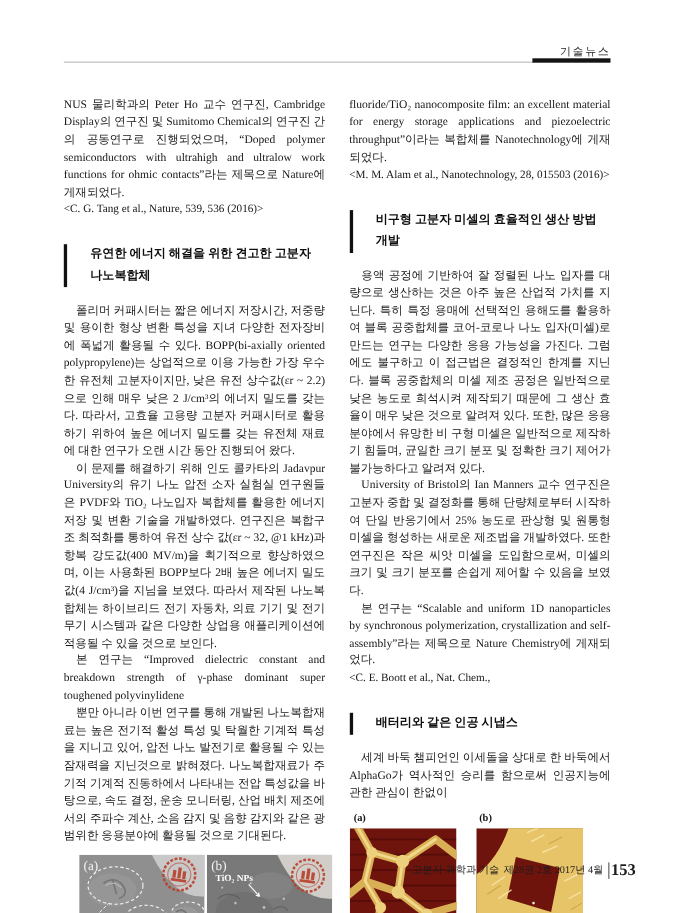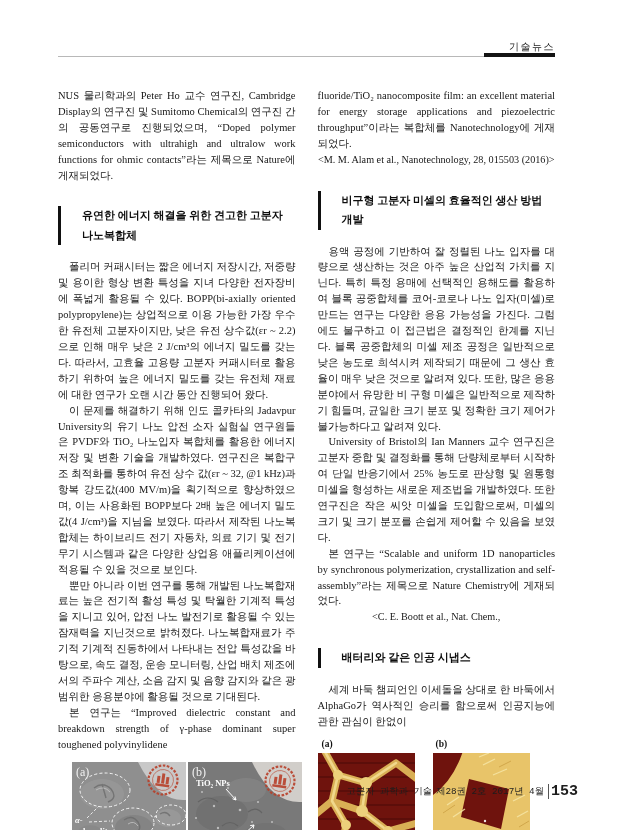--- a/index.html
+++ b/index.html
@@ -18,21 +18,21 @@
   .rule-thick { position: absolute; top: 53px; left: 484px; width: 71px; height: 4px; background: #141414; }
 
   .columns { position: absolute; top: 88px; left: 58px; width: 497px; display: flex; gap: 22px; }
   .col { flex: 1; min-width: 0; }
 
   p.body {
     margin: 0; font-size: 10.5px; line-height: 15.9px;
     text-align: justify; word-break: normal; color: #161616;
   }
   p.indent { text-indent: 11px; }
-  p.cite { margin: 0; font-size: 10.2px; line-height: 15.9px; text-align: center; color: #161616; }
+  p.cite { margin: 0; font-size: 10.2px; line-height: 15.9px; text-align: left; color: #161616; }
 
   h2.sec {
     margin: 23px 0 14px 0; font-size: 11px; line-height: 19.5px; font-weight: bold;
     border-left: 3px solid #111; padding-left: 21px; color: #0e0e0e;
   }
 
   
   .figure3 { margin: 9px 0 0 14px; width: 230px; }
   .fig3-panels { display: flex; gap: 2px; }
 
@@ -42,21 +42,21 @@
     display: flex; font-family: "Liberation Serif", "DejaVu Serif", serif;
     font-weight: bold; font-size: 9.5px; height: 14px; color: #111;
   }
   .fig4-label-a { margin-left: 4px; }
   .fig4-label-b { margin-left: 103px; }
   .fig4-panels { display: flex; gap: 18px; }
 
   .footer {
     position: absolute; bottom: 30px; right: 44px;
     display: flex; align-items: center; gap: 0;
-    font-family: Liberation Mono, monospace;
+    font-family: Liberation Serif, serif;
     font-size: 9.3px; color: #1d1d1d; justify-content: center;
   }
   .footer .issue { margin-left: 4px; }
   .footer-divider { width: 1px; height: 15px; background: #555; margin: 0 2px 0 4px; }
   .page-num { font-weight: bold; font-size: 15px; }
 
   svg text { user-select: none; }
 </style>
 </head>
 <body>
@@ -64,27 +64,28 @@
 <div class="page">
 
   <div class="header-label">기술뉴스</div>
   <div class="rule-thin"></div>
   <div class="rule-thick"></div>
 
   <div class="columns">
 
     <div class="col">
       <p class="body">NUS 물리학과의 Peter Ho 교수 연구진, Cambridge Display의 연구진 및 Sumitomo Chemical의 연구진 간의 공동연구로 진행되었으며, “Doped polymer semiconductors with ultrahigh and ultralow work functions for ohmic contacts”라는 제목으로 Nature에 게재되었다.</p>
+      <p class="cite">&lt;C. G. Tang et al., Nature, 539, 536 (2016)&gt;</p>
 
       <h2 class="sec">유연한 에너지 해결을 위한 견고한 고분자 나노복합체</h2>
 
       <p class="body indent">폴리머 커패시터는 짧은 에너지 저장시간, 저중량 및 용이한 형상 변환 특성을 지녀 다양한 전자장비에 폭넓게 활용될 수 있다. BOPP(bi-axially oriented polypropylene)는 상업적으로 이용 가능한 가장 우수한 유전체 고분자이지만, 낮은 유전 상수값(εr ~ 2.2)으로 인해 매우 낮은 2 J/cm³의 에너지 밀도를 갖는다. 따라서, 고효율 고용량 고분자 커패시터로 활용하기 위하여 높은 에너지 밀도를 갖는 유전체 재료에 대한 연구가 오랜 시간 동안 진행되어 왔다.</p>
       <p class="body indent">이 문제를 해결하기 위해 인도 콜카타의 Jadavpur University의 유기 나노 압전 소자 실험실 연구원들은 PVDF와 TiO₂ 나노입자 복합체를 활용한 에너지 저장 및 변환 기술을 개발하였다. 연구진은 복합구조 최적화를 통하여 유전 상수 값(εr ~ 32, @1 kHz)과 항복 강도값(400 MV/m)을 획기적으로 향상하였으며, 이는 사용화된 BOPP보다 2배 높은 에너지 밀도값(4 J/cm³)을 지님을 보였다. 따라서 제작된 나노복합체는 하이브리드 전기 자동차, 의료 기기 및 전기 무기 시스템과 같은 다양한 상업용 애플리케이션에 적용될 수 있을 것으로 보인다.</p>
+      <p class="body indent">본 연구는 “Improved dielectric constant and breakdown strength of γ-phase dominant super toughened polyvinylidene</p>
       <p class="body indent">뿐만 아니라 이번 연구를 통해 개발된 나노복합재료는 높은 전기적 활성 특성 및 탁월한 기계적 특성을 지니고 있어, 압전 나노 발전기로 활용될 수 있는 잠재력을 지닌것으로 밝혀졌다. 나노복합재료가 주기적 기계적 진동하에서 나타내는 전압 특성값을 바탕으로, 속도 결정, 운송 모니터링, 산업 배치 제조에서의 주파수 계산, 소음 감지 및 음향 감지와 같은 광범위한 응용분야에 활용될 것으로 기대된다.</p>
-      <p class="body indent">본 연구는 “Improved dielectric constant and breakdown strength of γ-phase dominant super toughened polyvinylidene</p>
 
       <div class="figure3">
         <div class="fig3-panels">
 
           <svg viewBox="0 0 114 92" width="114" height="92">
             <rect width="114" height="92" fill="#8f8f8f"></rect>
             <ellipse cx="30" cy="32" rx="22" ry="15" fill="#9d9d9d" opacity="0.55"></ellipse>
             <ellipse cx="62" cy="66" rx="19" ry="13" fill="#7d7d7d" opacity="0.6"></ellipse>
             <ellipse cx="18" cy="72" rx="13" ry="9" fill="#868686" opacity="0.6"></ellipse>
             <ellipse cx="96" cy="56" rx="13" ry="9" fill="#a3a3a3" opacity="0.45"></ellipse>

